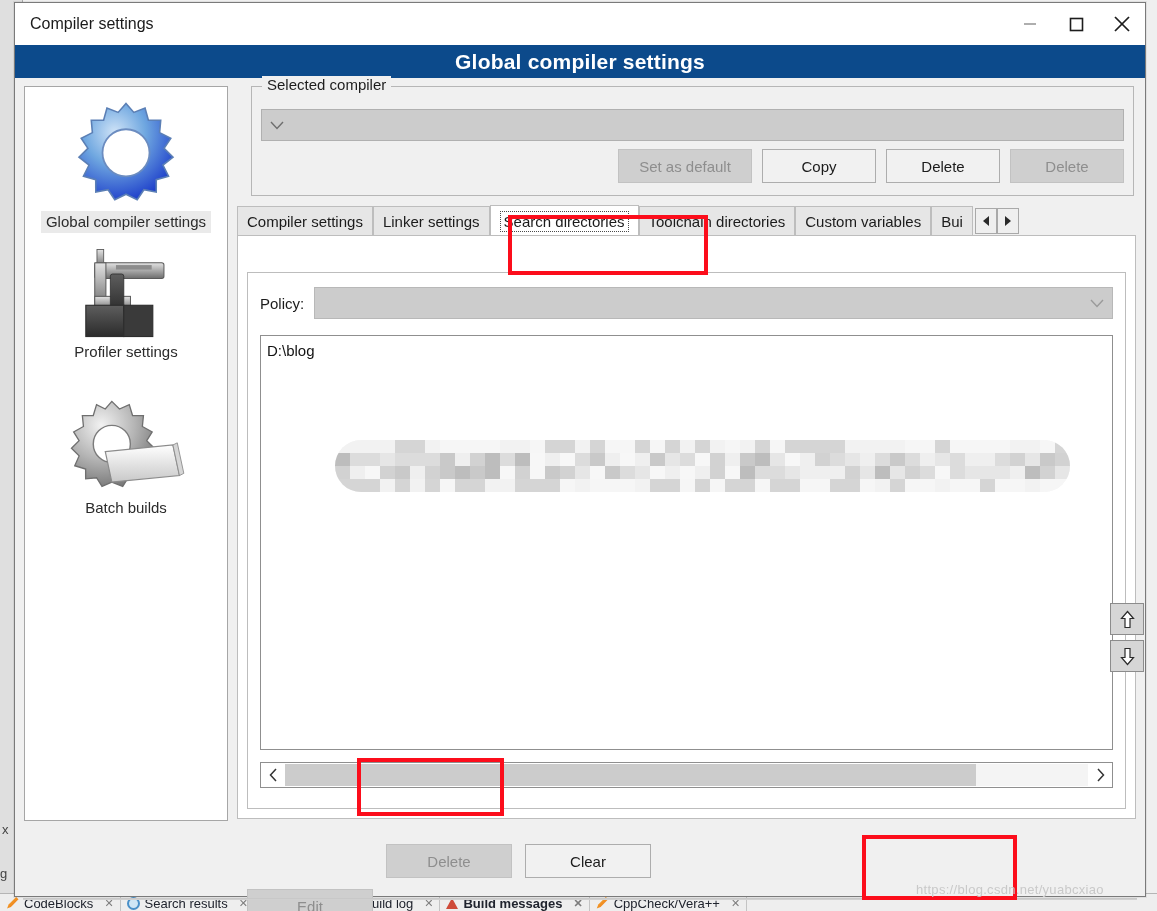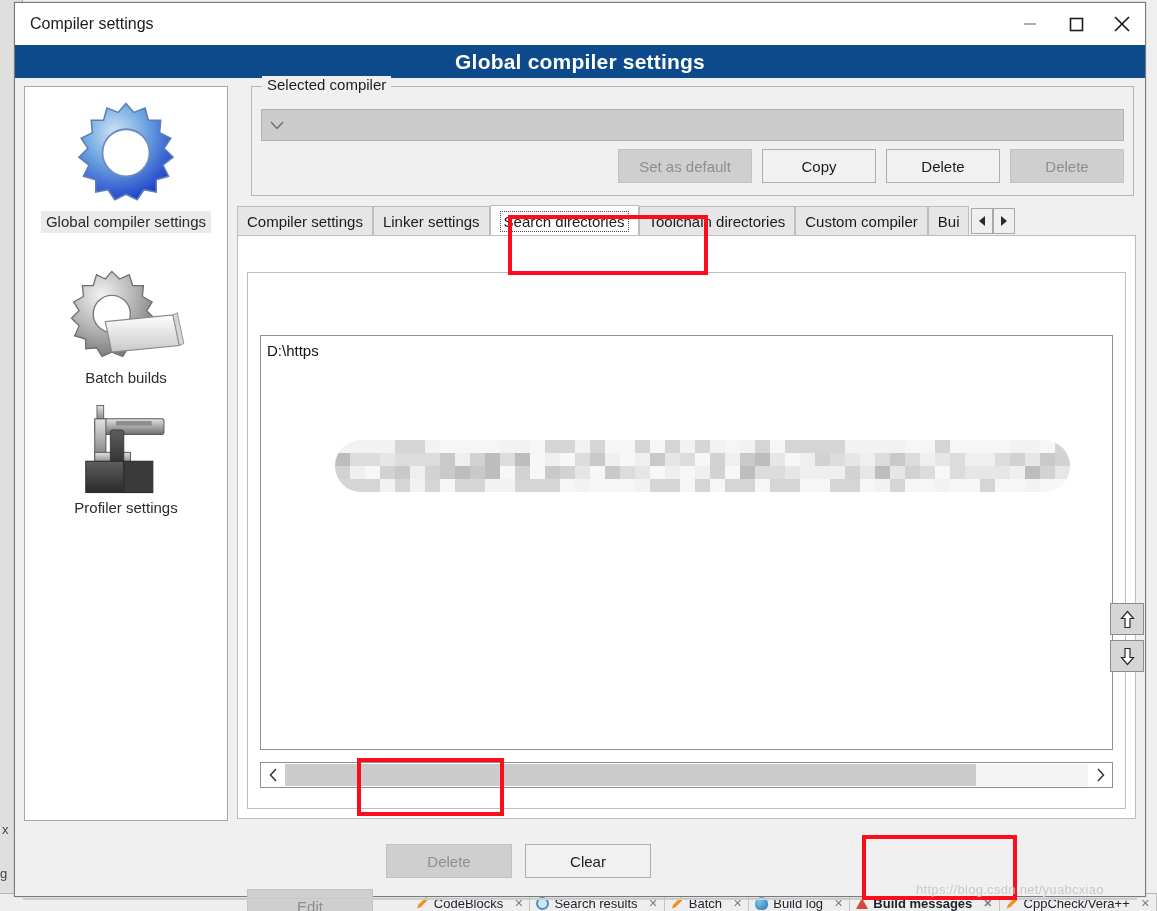--- a/index.html
+++ b/index.html
@@ -10,21 +10,21 @@
     font-family: "Liberation Sans", sans-serif;
   }
   #root { position: relative; width: 1157px; height: 911px; }
 
   
   .bg-layer { position:absolute; left:0; top:0; width:1157px; height:911px; background:#efefef; }
   .bg-left-strip { position:absolute; left:0; top:0; width:22px; height:911px; background:#dfdfdf; border-right:1px solid #a8a8a8; }
   .bg-left-x { position:absolute; left:2px; top:822px; font-size:13px; color:#444; }
   .bg-left-g { position:absolute; left:0px; top:866px; font-size:13px; color:#444; }
 
-  .bg-tabbar { position:absolute; left:0; top:893px; width:1157px; height:18px; background:#eeeeee; border-top:1px solid #b5b5b5; display:flex; align-items:center; overflow:hidden;justify-content:flex-end; }
+  .bg-tabbar { position:absolute; left:0; top:893px; width:1157px; height:18px; background:#eeeeee; border-top:1px solid #b5b5b5; display:flex; align-items:center; overflow:hidden; }
   .bg-tab { display:flex; align-items:center; height:18px; padding:0 6px; gap:5px; border-right:1px solid #c4c4c4; font-size:13px; color:#20242e; white-space:nowrap; }
   .bg-tab.bold { font-weight:bold; }
   .bg-tab .tclose { color:#7d7d7d; font-size:11px; margin-left:6px; }
   .tabicon { width:13px; height:13px; display:inline-block; position:relative; }
   .ic-pencil { background: linear-gradient(135deg,#f5b93c 0%, #f08a20 55%, #8a4b12 100%); clip-path: polygon(8% 92%, 20% 62%, 78% 4%, 96% 22%, 38% 80%); }
   .ic-magnify { border:2px solid #4a90c8; border-radius:50%; width:9px; height:9px; background:#cfe6f5; }
   .ic-hammer { background: radial-gradient(circle at 35% 35%, #7fc4ec, #2b74b0); border-radius:50% 50% 40% 40%; }
   .ic-warn { width:0; height:0; border-left:6px solid transparent; border-right:6px solid transparent; border-bottom:11px solid #cf4b3a; }
 
   
@@ -214,20 +214,47 @@
                   <stop offset="100%" stop-color="#1433c8"></stop>
                 </radialGradient>
               </defs>
               <g fill="url(#gblue)" stroke="#5b7fb5" stroke-width="1.4">
                 <path d="M50 4 L57 12 L67 8 L70 19 L81 19 L80 30 L90 35 L84 44 L92 52 L83 59 L88 69 L77 72 L77 83 L66 81 L60 90 L50 85 L40 90 L34 81 L23 83 L23 72 L12 69 L17 59 L8 52 L16 44 L10 35 L20 30 L19 19 L30 19 L33 8 L43 12 Z"></path>
               </g>
               <circle cx="50" cy="48" r="21" fill="#ffffff" stroke="#6b8cc0" stroke-width="1.6"></circle>
             </svg>
           </div>
           <div class="label">Global compiler settings</div>
+        </div>
+
+        <div class="side-item" style="margin-top:12px;">
+          <div class="icon-wrap">
+            <svg width="112" height="96" viewBox="0 0 100 86">
+              <defs>
+                <linearGradient id="gmetal" x1="0" y1="0" x2="0" y2="1">
+                  <stop offset="0%" stop-color="#e3e3e3"></stop>
+                  <stop offset="50%" stop-color="#a8a8a8"></stop>
+                  <stop offset="100%" stop-color="#6d6d6d"></stop>
+                </linearGradient>
+                <linearGradient id="gdark" x1="0" y1="0" x2="0" y2="1">
+                  <stop offset="0%" stop-color="#5e5e5e"></stop>
+                  <stop offset="100%" stop-color="#2b2b2b"></stop>
+                </linearGradient>
+              </defs>
+              <rect x="24" y="4" width="6" height="16" fill="url(#gmetal)" stroke="#5a5a5a" stroke-width="0.8"></rect>
+              <rect x="22" y="16" width="62" height="14" rx="2" fill="url(#gmetal)" stroke="#5a5a5a" stroke-width="0.9"></rect>
+              <rect x="41" y="18" width="32" height="4" fill="#8c8c8c"></rect>
+              <rect x="22" y="16" width="10" height="40" fill="url(#gmetal)" stroke="#5a5a5a" stroke-width="0.9"></rect>
+              <rect x="22" y="46" width="32" height="12" fill="url(#gmetal)" stroke="#5a5a5a" stroke-width="0.9"></rect>
+              <rect x="36" y="26" width="12" height="34" rx="2" fill="url(#gdark)" stroke="#333" stroke-width="0.8"></rect>
+              <rect x="14" y="54" width="34" height="28" fill="url(#gdark)" stroke="#2d2d2d" stroke-width="1"></rect>
+              <rect x="48" y="54" width="26" height="28" fill="#3a3a3a" stroke="#2d2d2d" stroke-width="1"></rect>
+            </svg>
+          </div>
+          <div class="label">Profiler settings</div>
         </div>
 
         <div class="side-item" style="margin-top:30px;">
           <div class="icon-wrap">
             <svg width="120" height="104" viewBox="0 0 110 92">
               <defs>
                 <radialGradient id="ggray" cx="36%" cy="28%" r="80%">
                   <stop offset="0%" stop-color="#f2f2f2"></stop>
                   <stop offset="50%" stop-color="#b5b5b5"></stop>
                   <stop offset="100%" stop-color="#6f6f6f"></stop>
@@ -243,47 +270,20 @@
               <circle cx="42" cy="45" r="17" fill="#ffffff" stroke="#7b7b7b" stroke-width="1.3"></circle>
               <g>
                 <polygon points="36,52 98,46 104,74 42,80" fill="url(#gpage)" stroke="#8b8b8b" stroke-width="1.1"></polygon>
                 <polygon points="98,46 104,74 108,72 102,44" fill="#d6d6d6" stroke="#8b8b8b" stroke-width="0.8"></polygon>
               </g>
             </svg>
           </div>
           <div class="label">Batch builds</div>
         </div>
 
-        <div class="side-item" style="margin-top:12px;">
-          <div class="icon-wrap">
-            <svg width="112" height="96" viewBox="0 0 100 86">
-              <defs>
-                <linearGradient id="gmetal" x1="0" y1="0" x2="0" y2="1">
-                  <stop offset="0%" stop-color="#e3e3e3"></stop>
-                  <stop offset="50%" stop-color="#a8a8a8"></stop>
-                  <stop offset="100%" stop-color="#6d6d6d"></stop>
-                </linearGradient>
-                <linearGradient id="gdark" x1="0" y1="0" x2="0" y2="1">
-                  <stop offset="0%" stop-color="#5e5e5e"></stop>
-                  <stop offset="100%" stop-color="#2b2b2b"></stop>
-                </linearGradient>
-              </defs>
-              <rect x="24" y="4" width="6" height="16" fill="url(#gmetal)" stroke="#5a5a5a" stroke-width="0.8"></rect>
-              <rect x="22" y="16" width="62" height="14" rx="2" fill="url(#gmetal)" stroke="#5a5a5a" stroke-width="0.9"></rect>
-              <rect x="41" y="18" width="32" height="4" fill="#8c8c8c"></rect>
-              <rect x="22" y="16" width="10" height="40" fill="url(#gmetal)" stroke="#5a5a5a" stroke-width="0.9"></rect>
-              <rect x="22" y="46" width="32" height="12" fill="url(#gmetal)" stroke="#5a5a5a" stroke-width="0.9"></rect>
-              <rect x="36" y="26" width="12" height="34" rx="2" fill="url(#gdark)" stroke="#333" stroke-width="0.8"></rect>
-              <rect x="14" y="54" width="34" height="28" fill="url(#gdark)" stroke="#2d2d2d" stroke-width="1"></rect>
-              <rect x="48" y="54" width="26" height="28" fill="#3a3a3a" stroke="#2d2d2d" stroke-width="1"></rect>
-            </svg>
-          </div>
-          <div class="label">Profiler settings</div>
-        </div>
-
       </div>
 
       <div class="rpanel">
 
         <div class="groupbox">
           <div class="group-title">Selected compiler</div>
 
           <div class="combo">
             <div class="combo-arrow">
               <svg width="14" height="9" viewBox="0 0 14 9">
@@ -308,43 +308,54 @@
             <div class="mtab">
               <span>Linker settings</span>
             </div>
             <div class="mtab active">
               <span class="focusring">Search directories</span>
             </div>
             <div class="mtab">
               <span>Toolchain directories</span>
             </div>
             <div class="mtab">
-              <span>Custom compiler</span>
+              <span>Custom variables</span>
             </div>
             <div class="mtab clipped">
               <span>Bui</span>
             </div>
             <div class="tabnav">
               <div class="nav">
                 <div class="tri-l"></div>
               </div>
               <div class="nav">
                 <div class="tri-r"></div>
               </div>
             </div>
           </div>
 
         <div class="tabpage">
 
 
           <div class="subpage">
 
+            <div class="policy-row">
+              <div class="policy-label">Policy:</div>
+              <div class="policy-combo">
+                <div class="combo-val"></div>
+                <div class="combo-arrow">
+                  <svg width="14" height="9" viewBox="0 0 14 9">
+                      <polyline points="1,1 7,7.5 13,1" fill="none" stroke="#9a9a9a" stroke-width="1.4"></polyline>
+                    </svg>
+                </div>
+              </div>
+            </div>
 
             <div class="listbox">
-              <div class="list-item">D:\https</div>
+              <div class="list-item">D:\blog</div>
             </div>
 
             <div class="hscroll">
               <div class="hs-arrow">
                 <svg width="9" height="14" viewBox="0 0 9 14">
                     <polyline points="7,1 1.5,7 7,13" fill="none" stroke="#333" stroke-width="1.5"></polyline>
                   </svg>
               </div>
               <div class="hs-track">
                 <div class="hs-thumb" id="hs-thumb" style="width: 86%;"></div>

